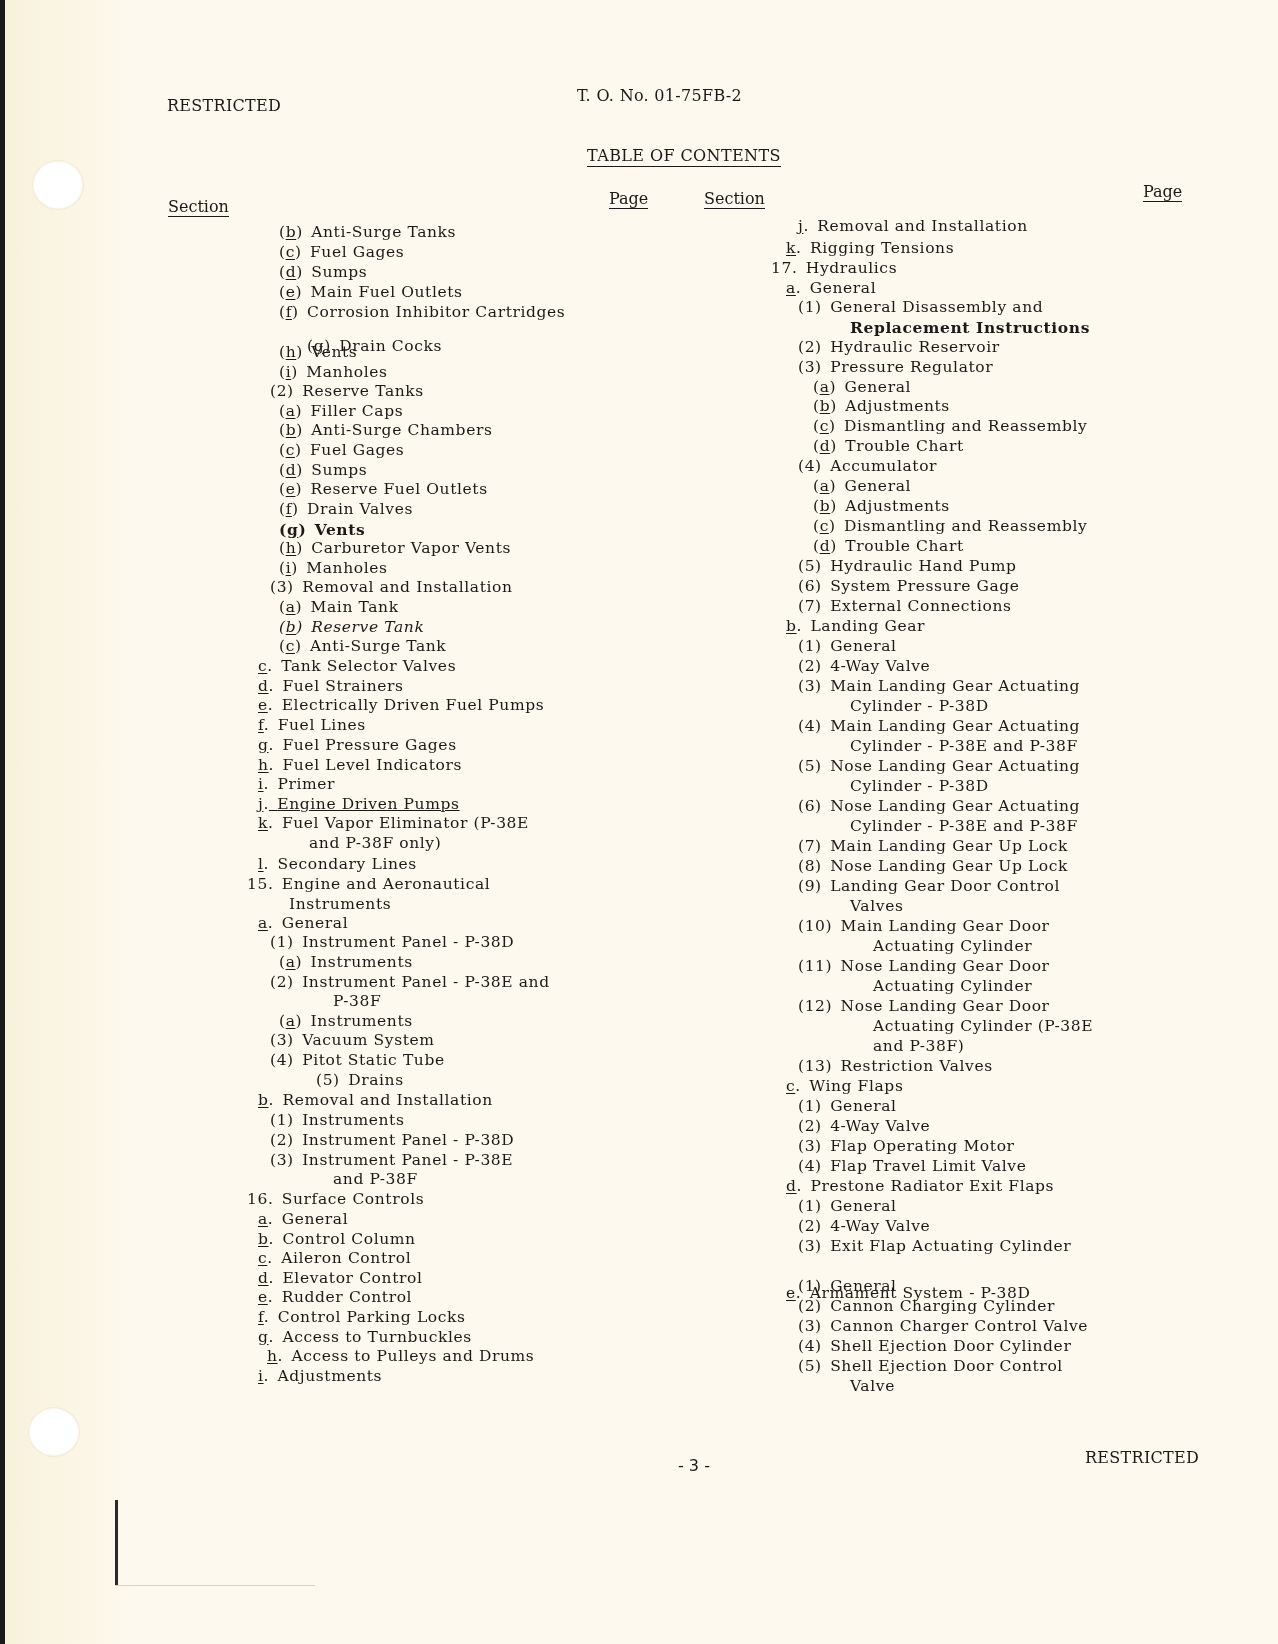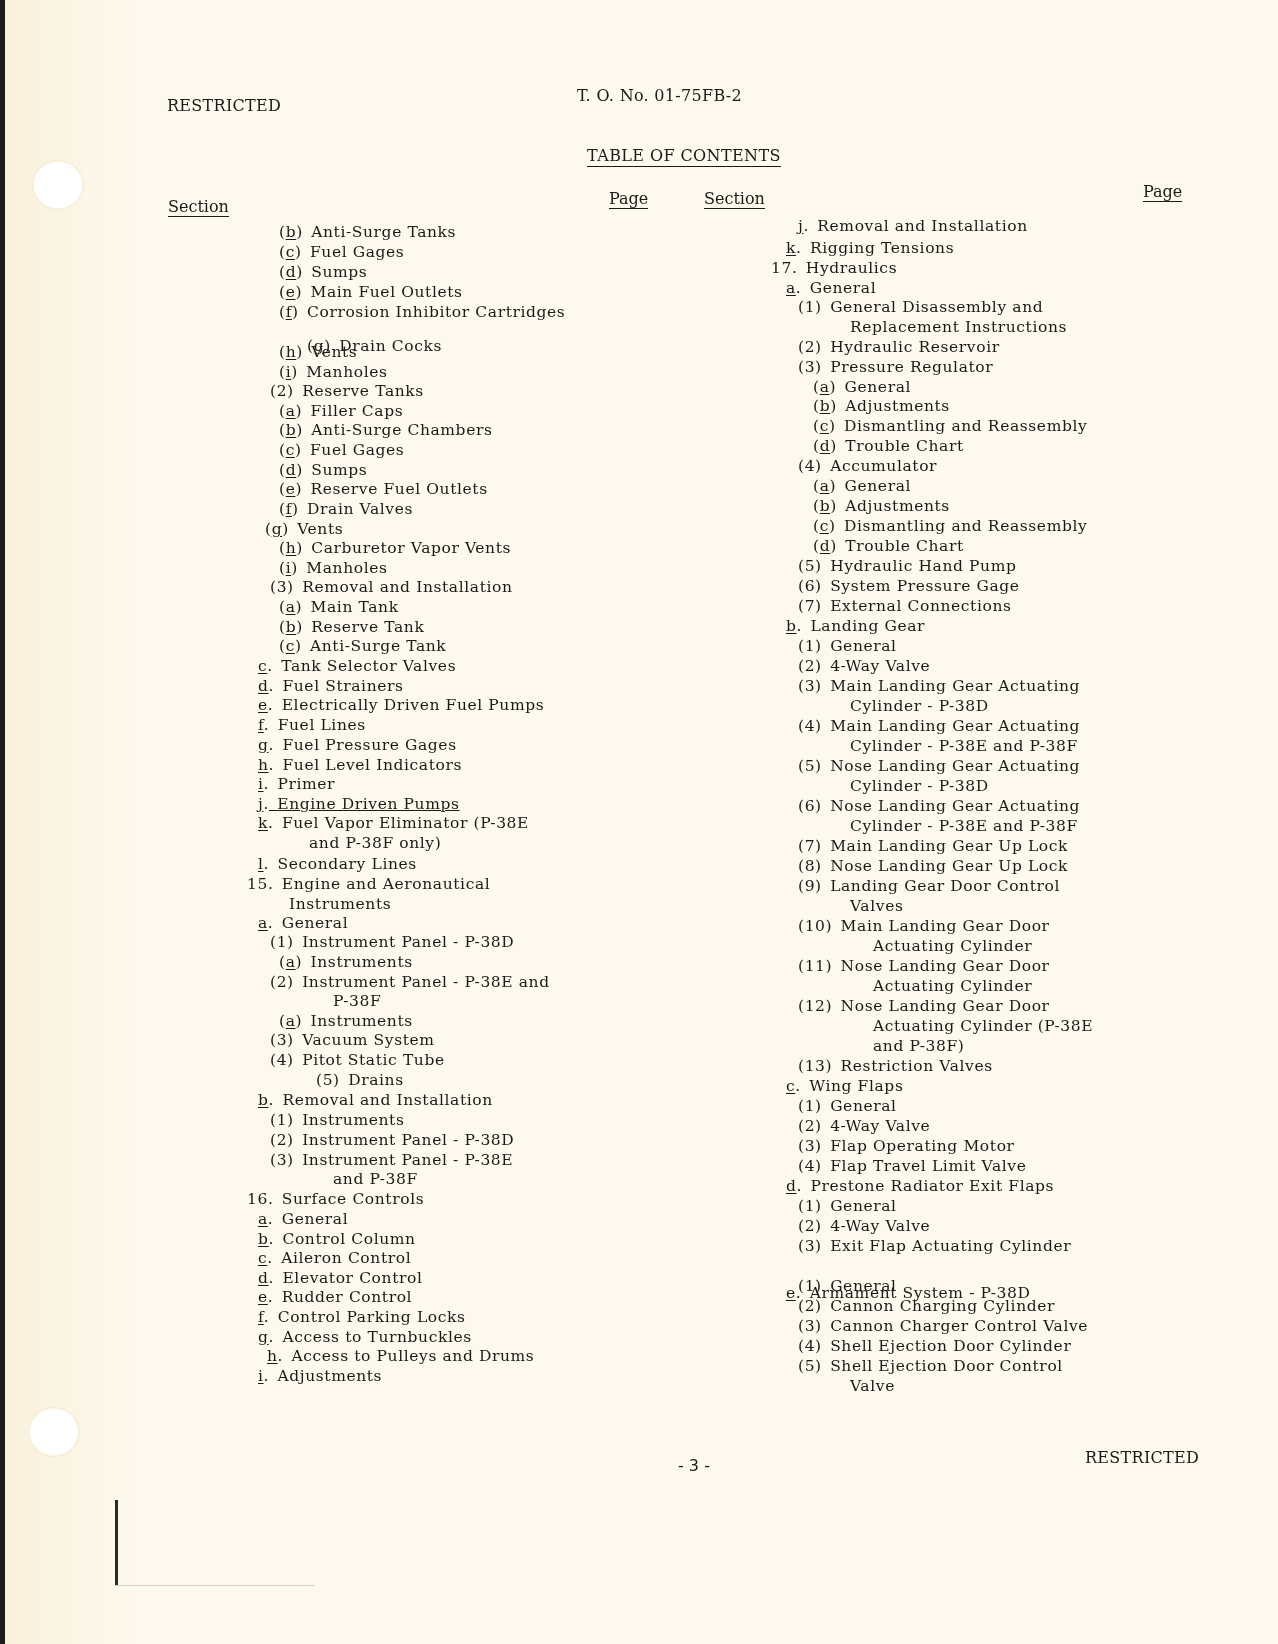--- a/index.html
+++ b/index.html
@@ -75,26 +75,26 @@
     <div class="entry" style="left: 279px; top: 337px; margin-left: 28px;"><span class="mk">(<u>g</u>)</span> <span>Drain Cocks</span></div>
     <div class="entry" style="left: 279px; top: 343px;"><span class="mk">(<u>h</u>)</span> <span>Vents</span></div>
     <div class="entry" style="left: 279px; top: 363px;"><span class="mk">(<u>i</u>)</span> <span>Manholes</span></div>
     <div class="entry" style="left: 270px; top: 382px;"><span class="mk">(2)</span> <span>Reserve Tanks</span></div>
     <div class="entry" style="left: 279px; top: 402px;"><span class="mk">(<u>a</u>)</span> <span>Filler Caps</span></div>
     <div class="entry" style="left: 279px; top: 421px;"><span class="mk">(<u>b</u>)</span> <span>Anti-Surge Chambers</span></div>
     <div class="entry" style="left: 279px; top: 441px;"><span class="mk">(<u>c</u>)</span> <span>Fuel Gages</span></div>
     <div class="entry" style="left: 279px; top: 461px;"><span class="mk">(<u>d</u>)</span> <span>Sumps</span></div>
     <div class="entry" style="left: 279px; top: 480px;"><span class="mk">(<u>e</u>)</span> <span>Reserve Fuel Outlets</span></div>
     <div class="entry" style="left: 279px; top: 500px;"><span class="mk">(<u>f</u>)</span> <span>Drain Valves</span></div>
-    <div class="entry" style="left: 265px; top: 520px;"><span class="mk">(<u>g</u>)</span> <span>Vents</span></div>
+    <div class="entry" style="left: 279px; top: 520px; font-weight: bold;"><span class="mk">(<u>g</u>)</span> <span>Vents</span></div>
     <div class="entry" style="left: 279px; top: 539px;"><span class="mk">(<u>h</u>)</span> <span>Carburetor Vapor Vents</span></div>
     <div class="entry" style="left: 279px; top: 559px;"><span class="mk">(<u>i</u>)</span> <span>Manholes</span></div>
     <div class="entry" style="left: 270px; top: 578px;"><span class="mk">(3)</span> <span>Removal and Installation</span></div>
     <div class="entry" style="left: 279px; top: 598px;"><span class="mk">(<u>a</u>)</span> <span>Main Tank</span></div>
-    <div class="entry" style="left: 279px; top: 618px;"><span class="mk">(<u>b</u>)</span> <span>Reserve Tank</span></div>
+    <div class="entry" style="left: 279px; top: 618px; font-style: italic;"><span class="mk">(<u>b</u>)</span> <span>Reserve Tank</span></div>
     <div class="entry" style="left: 279px; top: 637px;"><span class="mk">(<u>c</u>)</span> <span>Anti-Surge Tank</span></div>
     <div class="entry" style="left: 258px; top: 657px;"><span class="mk"><u>c</u>.</span> <span>Tank Selector Valves</span></div>
     <div class="entry" style="left: 258px; top: 677px;"><span class="mk"><u>d</u>.</span> <span>Fuel Strainers</span></div>
     <div class="entry" style="left: 258px; top: 696px;"><span class="mk"><u>e</u>.</span> <span>Electrically Driven Fuel Pumps</span></div>
     <div class="entry" style="left: 258px; top: 716px;"><span class="mk"><u>f</u>.</span> <span>Fuel Lines</span></div>
     <div class="entry" style="left: 258px; top: 736px;"><span class="mk"><u>g</u>.</span> <span>Fuel Pressure Gages</span></div>
     <div class="entry" style="left: 258px; top: 756px;"><span class="mk"><u>h</u>.</span> <span>Fuel Level Indicators</span></div>
     <div class="entry" style="left: 258px; top: 775px;"><span class="mk"><u>i</u>.</span> <span>Primer</span></div>
     <div class="entry" style="left: 258px; top: 795px; text-decoration: underline;"><span class="mk"><u>j</u>.</span> <span>Engine Driven Pumps</span></div>
     <div class="entry" style="left: 258px; top: 814px;"><span class="mk"><u>k</u>.</span> <span>Fuel Vapor Eliminator (P-38E</span></div>
@@ -126,21 +126,21 @@
     <div class="entry" style="left: 258px; top: 1328px;"><span class="mk"><u>g</u>.</span> <span>Access to Turnbuckles</span></div>
     <div class="entry" style="left: 258px; top: 1347px; margin-left: 9px;"><span class="mk"><u>h</u>.</span> <span>Access to Pulleys and Drums</span></div>
     <div class="entry" style="left: 258px; top: 1367px;"><span class="mk"><u>i</u>.</span> <span>Adjustments</span></div>
   </div>
 <div id="right-col" class="entries">
     <div class="entry" style="left: 786px; top: 217px; margin-left: 12px;"><span class="mk"><u>j</u>.</span> <span>Removal and Installation</span></div>
     <div class="entry" style="left: 786px; top: 239px;"><span class="mk"><u>k</u>.</span> <span>Rigging Tensions</span></div>
     <div class="entry" style="left: 771px; top: 259px;"><span class="mk">17.</span> <span>Hydraulics</span></div>
     <div class="entry" style="left: 786px; top: 279px;"><span class="mk"><u>a</u>.</span> <span>General</span></div>
     <div class="entry" style="left: 798px; top: 298px;"><span class="mk">(1)</span> <span>General Disassembly and</span></div>
-    <div class="entry" style="left: 850px; top: 318px;"><span>Replacement Instructions</span></div>
+    <div class="entry" style="left: 850px; top: 318px; font-weight: bold;"><span>Replacement Instructions</span></div>
     <div class="entry" style="left: 798px; top: 338px;"><span class="mk">(2)</span> <span>Hydraulic Reservoir</span></div>
     <div class="entry" style="left: 798px; top: 358px;"><span class="mk">(3)</span> <span>Pressure Regulator</span></div>
     <div class="entry" style="left: 813px; top: 378px;"><span class="mk">(<u>a</u>)</span> <span>General</span></div>
     <div class="entry" style="left: 813px; top: 397px;"><span class="mk">(<u>b</u>)</span> <span>Adjustments</span></div>
     <div class="entry" style="left: 813px; top: 417px;"><span class="mk">(<u>c</u>)</span> <span>Dismantling and Reassembly</span></div>
     <div class="entry" style="left: 813px; top: 437px;"><span class="mk">(<u>d</u>)</span> <span>Trouble Chart</span></div>
     <div class="entry" style="left: 798px; top: 457px;"><span class="mk">(4)</span> <span>Accumulator</span></div>
     <div class="entry" style="left: 813px; top: 477px;"><span class="mk">(<u>a</u>)</span> <span>General</span></div>
     <div class="entry" style="left: 813px; top: 497px;"><span class="mk">(<u>b</u>)</span> <span>Adjustments</span></div>
     <div class="entry" style="left: 813px; top: 517px;"><span class="mk">(<u>c</u>)</span> <span>Dismantling and Reassembly</span></div>

